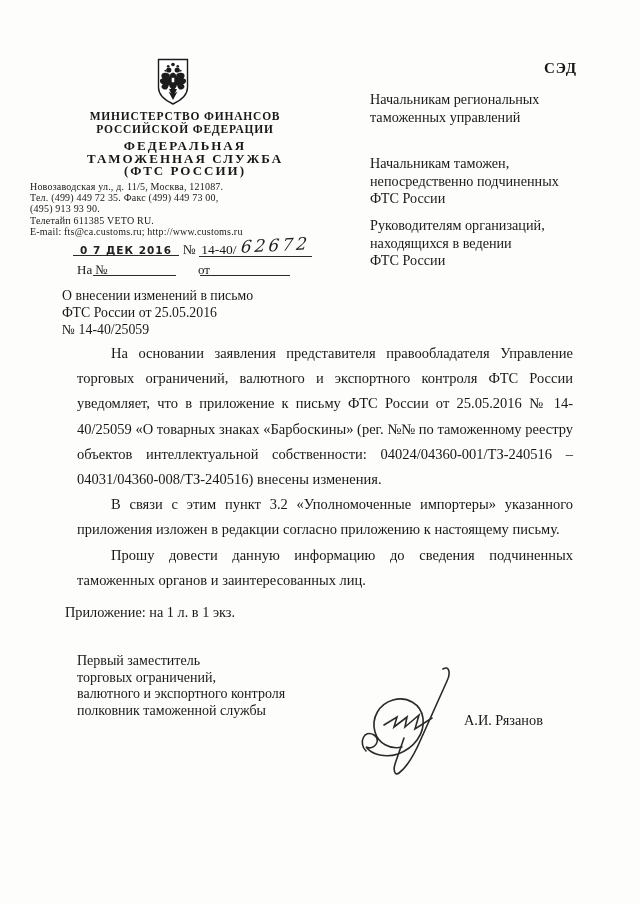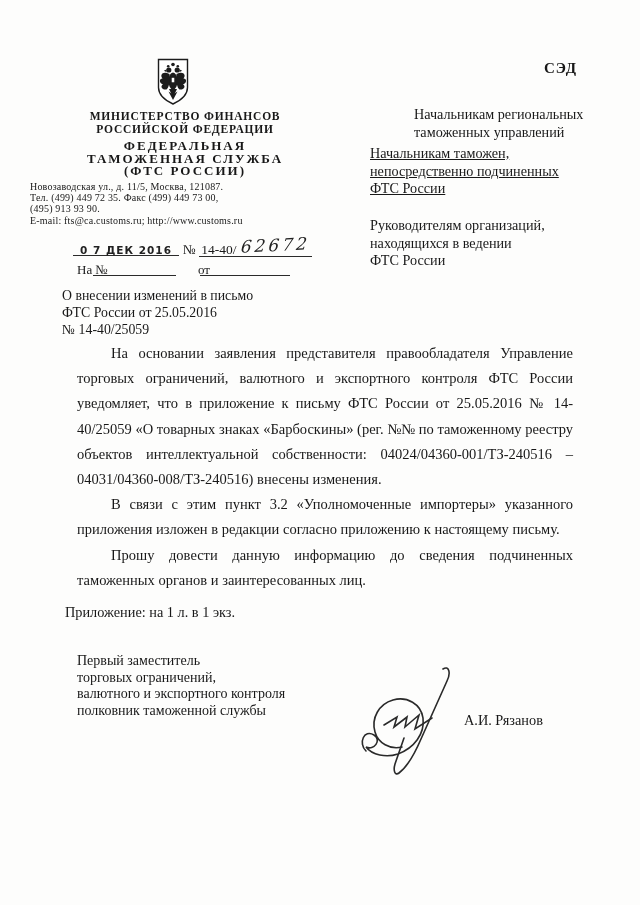--- a/index.html
+++ b/index.html
@@ -70,22 +70,22 @@
 
   
   .sed {
     left:544px; top:60px;
     font-weight:bold; font-size:15px; letter-spacing:1px;
   }
   .addressee {
     left:370px; width:225px;
     font-size:14.2px; line-height:17.6px;
   }
-  .addr1 { top:106px;margin-left:44px; }
-  .addr2 { top:145px;text-decoration:underline; }
+  .addr1 { top:91px; }
+  .addr2 { top:155px; }
   .addr3 { top:217px; }
 
   
   .body-text {
     left:77px; top:341px; width:496px;
     font-size:14.5px; line-height:25.2px;
     text-align:justify;
   }
   .body-text p { margin:0; text-indent:34px; }
   .attachment {
@@ -140,20 +140,21 @@
   <div class="abs agency">
     <div>ФЕДЕРАЛЬНАЯ</div>
     <div>ТАМОЖЕННАЯ СЛУЖБА</div>
     <div>(ФТС РОССИИ)</div>
   </div>
 
   <div class="abs contacts">
     <div>Новозаводская ул., д. 11/5, Москва, 121087.</div>
     <div>Тел. (499) 449 72 35. Факс (499) 449 73 00,</div>
     <div>(495) 913 93 90.</div>
+    <div>Телетайп 611385 VETO RU.</div>
     <div>E-mail: fts@ca.customs.ru; http://www.customs.ru</div>
   </div>
 
   <div class="abs date-cell">
     <span class="date-stamp">0 7 ДЕК 2016</span>
   </div>
   <div class="abs num-cell">
     <span>№</span>
     <span class="num-underline"><span>14-40/</span><span class="handwritten">62672</span></span>
   </div>

